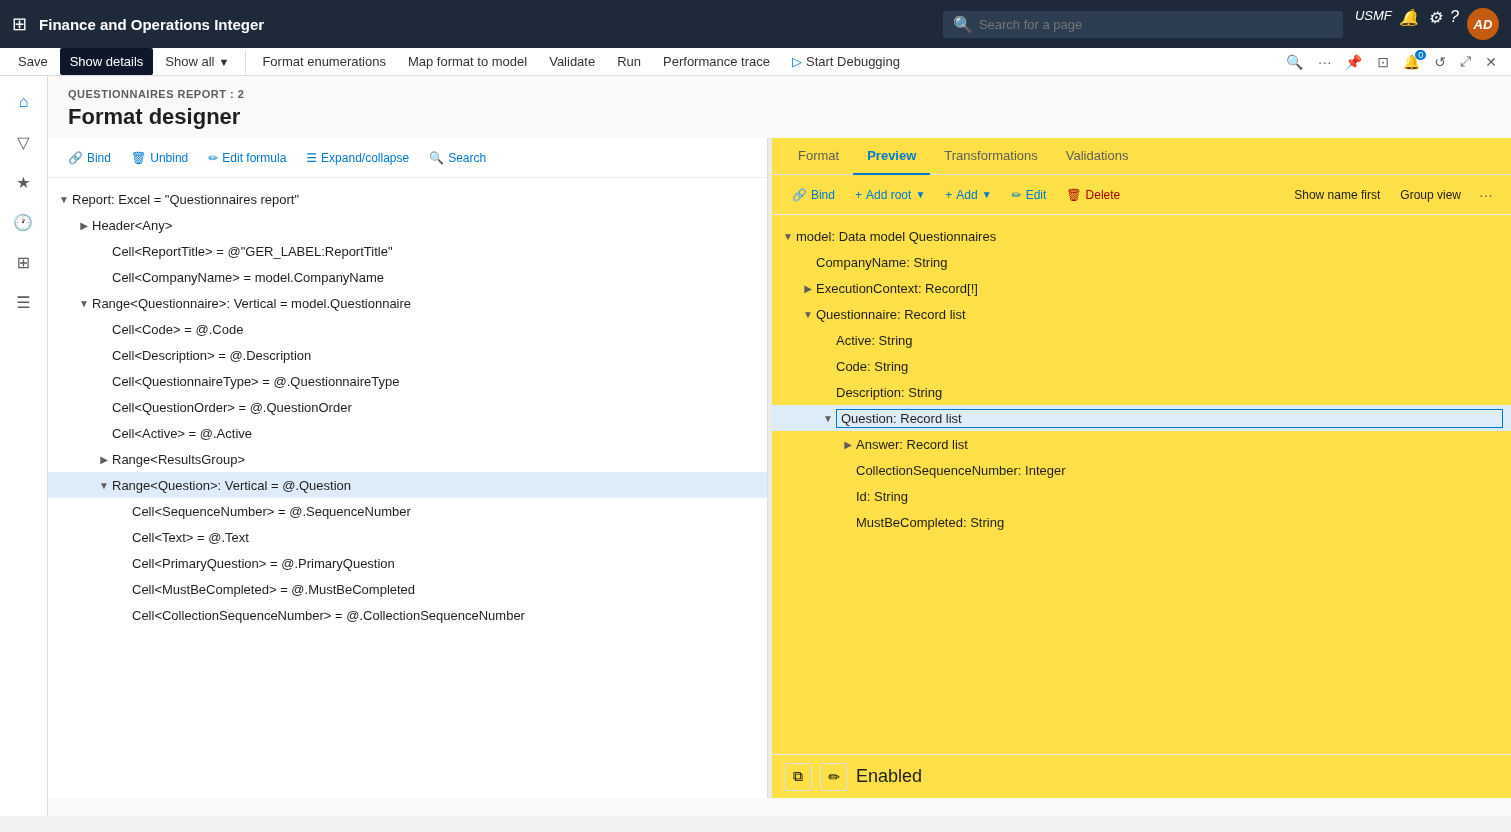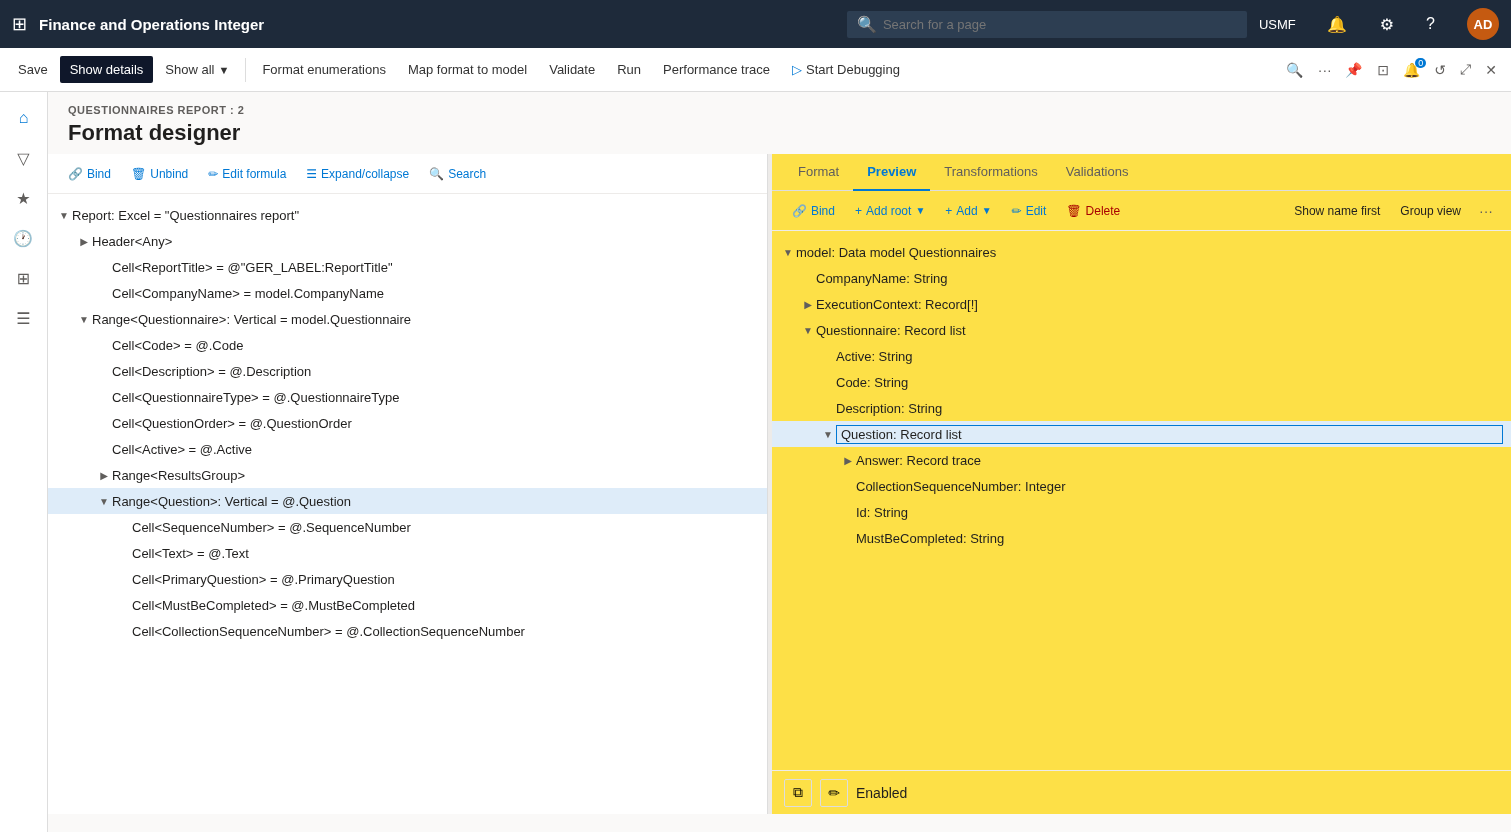--- a/index.html
+++ b/index.html
@@ -19,31 +19,31 @@
     .nav-title { font-size: 15px; font-weight: 600; flex: 1; }
     .nav-search-box {
       display: flex; align-items: center;
       background: #2d3e52; border-radius: 2px;
       padding: 4px 10px; gap: 6px; width: 400px;
     }
     .nav-search-box input {
       background: transparent; border: none; color: #ccc;
       font-size: 13px; width: 100%; outline: none;
     }
-    .nav-right { display: flex; align-items: center; gap: 32px; }
+    .nav-right { display: flex; align-items: flex-start; gap: 8px; font-style: italic; }
     .nav-user { background: #c55a11; border-radius: 50%; width: 32px; height: 32px; display: flex; align-items: center; justify-content: center; font-weight: 700; font-size: 13px; }
 
     
     .toolbar {
       display: flex;
       align-items: center;
       background: #fff;
       border-bottom: 1px solid #ddd;
       padding: 0 8px;
-      height: 44px;
+      height: 28px;
       gap: 2px;
     }
     .toolbar-btn {
       display: flex; align-items: center; gap: 4px;
       padding: 6px 10px; cursor: pointer;
       font-size: 13px; color: #333; border: none; background: none;
       border-radius: 2px; white-space: nowrap;
     }
     .toolbar-btn.primary { background: #0f172a; color: white; }
     .toolbar-sep { width: 1px; height: 24px; background: #ddd; margin: 0 4px; }
@@ -188,21 +188,21 @@
     .bottom-bar {
       display: flex; align-items: center;
       padding: 8px 12px; gap: 8px;
       border-top: 1px solid #edebe9; height: 44px;
     }
     .icon-btn {
       width: 28px; height: 28px; border: 1px solid #ddd;
       display: flex; align-items: center; justify-content: center;
       cursor: pointer; border-radius: 2px; font-size: 14px;
     }
-    .status-text { font-size: 14px; color: #201f1e; }
+    .status-text { font-size: 18px; color: #201f1e; }
 
     
     ::-webkit-scrollbar { width: 6px; height: 6px; }
     ::-webkit-scrollbar-track { background: #f1f1f1; }
     ::-webkit-scrollbar-thumb { background: #c8c6c4; border-radius: 3px; }
 
     .more-btn { font-size: 14px; color: #605e5c; padding: 4px 6px; cursor: pointer; }
     .spacer { flex: 1; }
   </style>
 </head>
@@ -462,21 +462,21 @@
               <span class="item-text">Description: String</span>
             </div>
             <div class="tree-item selected">
               <span class="indent" style="width: 40px; display: inline-block;"></span>
               <span class="toggle">▼</span>
               <span class="item-text" style="border: 1px solid rgb(0, 120, 212); padding: 1px 4px;">Question: Record list</span>
             </div>
             <div class="tree-item">
               <span class="indent" style="width: 60px; display: inline-block;"></span>
               <span class="toggle">▶</span>
-              <span class="item-text">Answer: Record trace</span>
+              <span class="item-text">Answer: Record list</span>
             </div>
             <div class="tree-item">
               <span class="indent" style="width: 60px; display: inline-block;"></span>
               <span class="toggle"></span>
               <span class="item-text">CollectionSequenceNumber: Integer</span>
             </div>
             <div class="tree-item">
               <span class="indent" style="width: 60px; display: inline-block;"></span>
               <span class="toggle"></span>
               <span class="item-text">Id: String</span>

